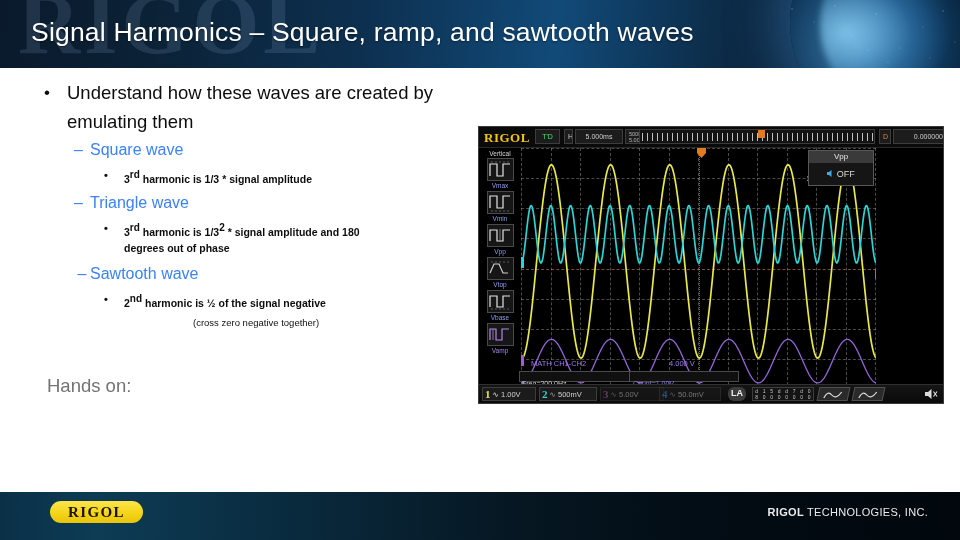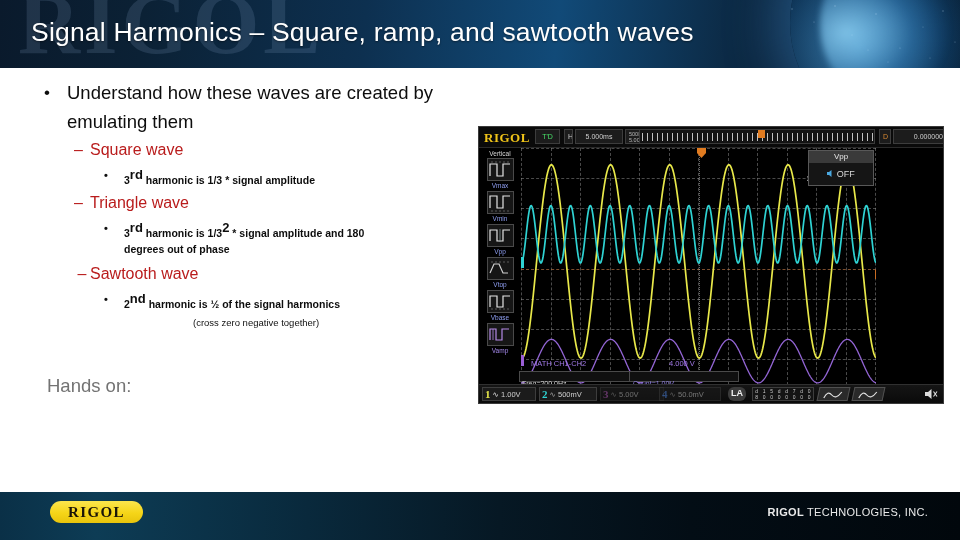--- a/index.html
+++ b/index.html
@@ -47,31 +47,31 @@
 
   
   .b1{
     position:absolute;left:44px;top:78px;width:440px;
     font-size:18.5px;color:#0d0d0d;line-height:29px;
   }
   .b1 .bul{position:absolute;left:0;top:0;font-size:17px;}
   .b1 .txt{display:block;margin-left:23px;}
 
   .lvl2{
-    position:absolute;font-size:16px;color:#b91c1c;white-space:nowrap;
+    position:absolute;font-size:16px;color:#3b82f6;white-space:nowrap;
   }
   .lvl2 .dash{display:inline-block;width:16px;}
 
   .lvl3{
     position:absolute;font-size:10.5px;font-weight:bold;color:#0d0d0d;
     line-height:16px;
   }
   .lvl3 .b{position:absolute;left:0;top:0;font-size:11px;}
   .lvl3 .t{display:block;margin-left:20px;}
-  .lvl3 sup{font-size:13px;vertical-align:super;margin-top:32px;}
+  .lvl3 sup{font-size:10px;vertical-align:super;margin-top:32px;}
 
   .paren{
     position:absolute;left:193px;top:317px;font-size:9.5px;color:#101010;
     white-space:nowrap;
   }
 
   .hands{position:absolute;left:47px;top:375px;font-size:18.5px;color:#737373;}
   .hands2{position:absolute;left:47px;top:408px;width:400px;font-size:18.5px;color:#0d0d0d;line-height:30px;}
 
   
@@ -266,21 +266,21 @@
   <div class="lvl3" style="left:104px;top:220px;width:335px;">
     <span class="b">•</span>
     <span class="t"><span>3</span><sup>rd</sup><span> harmonic is 1/3</span><sup>2</sup><span> * signal amplitude and 180</span><br><span>degrees out of phase</span></span>
   </div>
 
   <div class="lvl2" style="left:74px;top:265px;text-align:center;">
     <span class="dash">–</span><span>Sawtooth wave</span>
   </div>
   <div class="lvl3" style="left:104px;top:291px;width:335px;">
     <span class="b">•</span>
-    <span class="t"><span>2</span><sup>nd</sup><span> harmonic is ½ of the signal harmonics</span></span>
+    <span class="t"><span>2</span><sup>nd</sup><span> harmonic is ½ of the signal negative</span></span>
   </div>
 
   <div class="paren">(cross zero negative together)</div>
 
   <div class="hands">Hands on:</div>
 
   <div class="scope">
 
     <div class="sc-top">
       <div class="rigol-sm">RIGOL</div>

